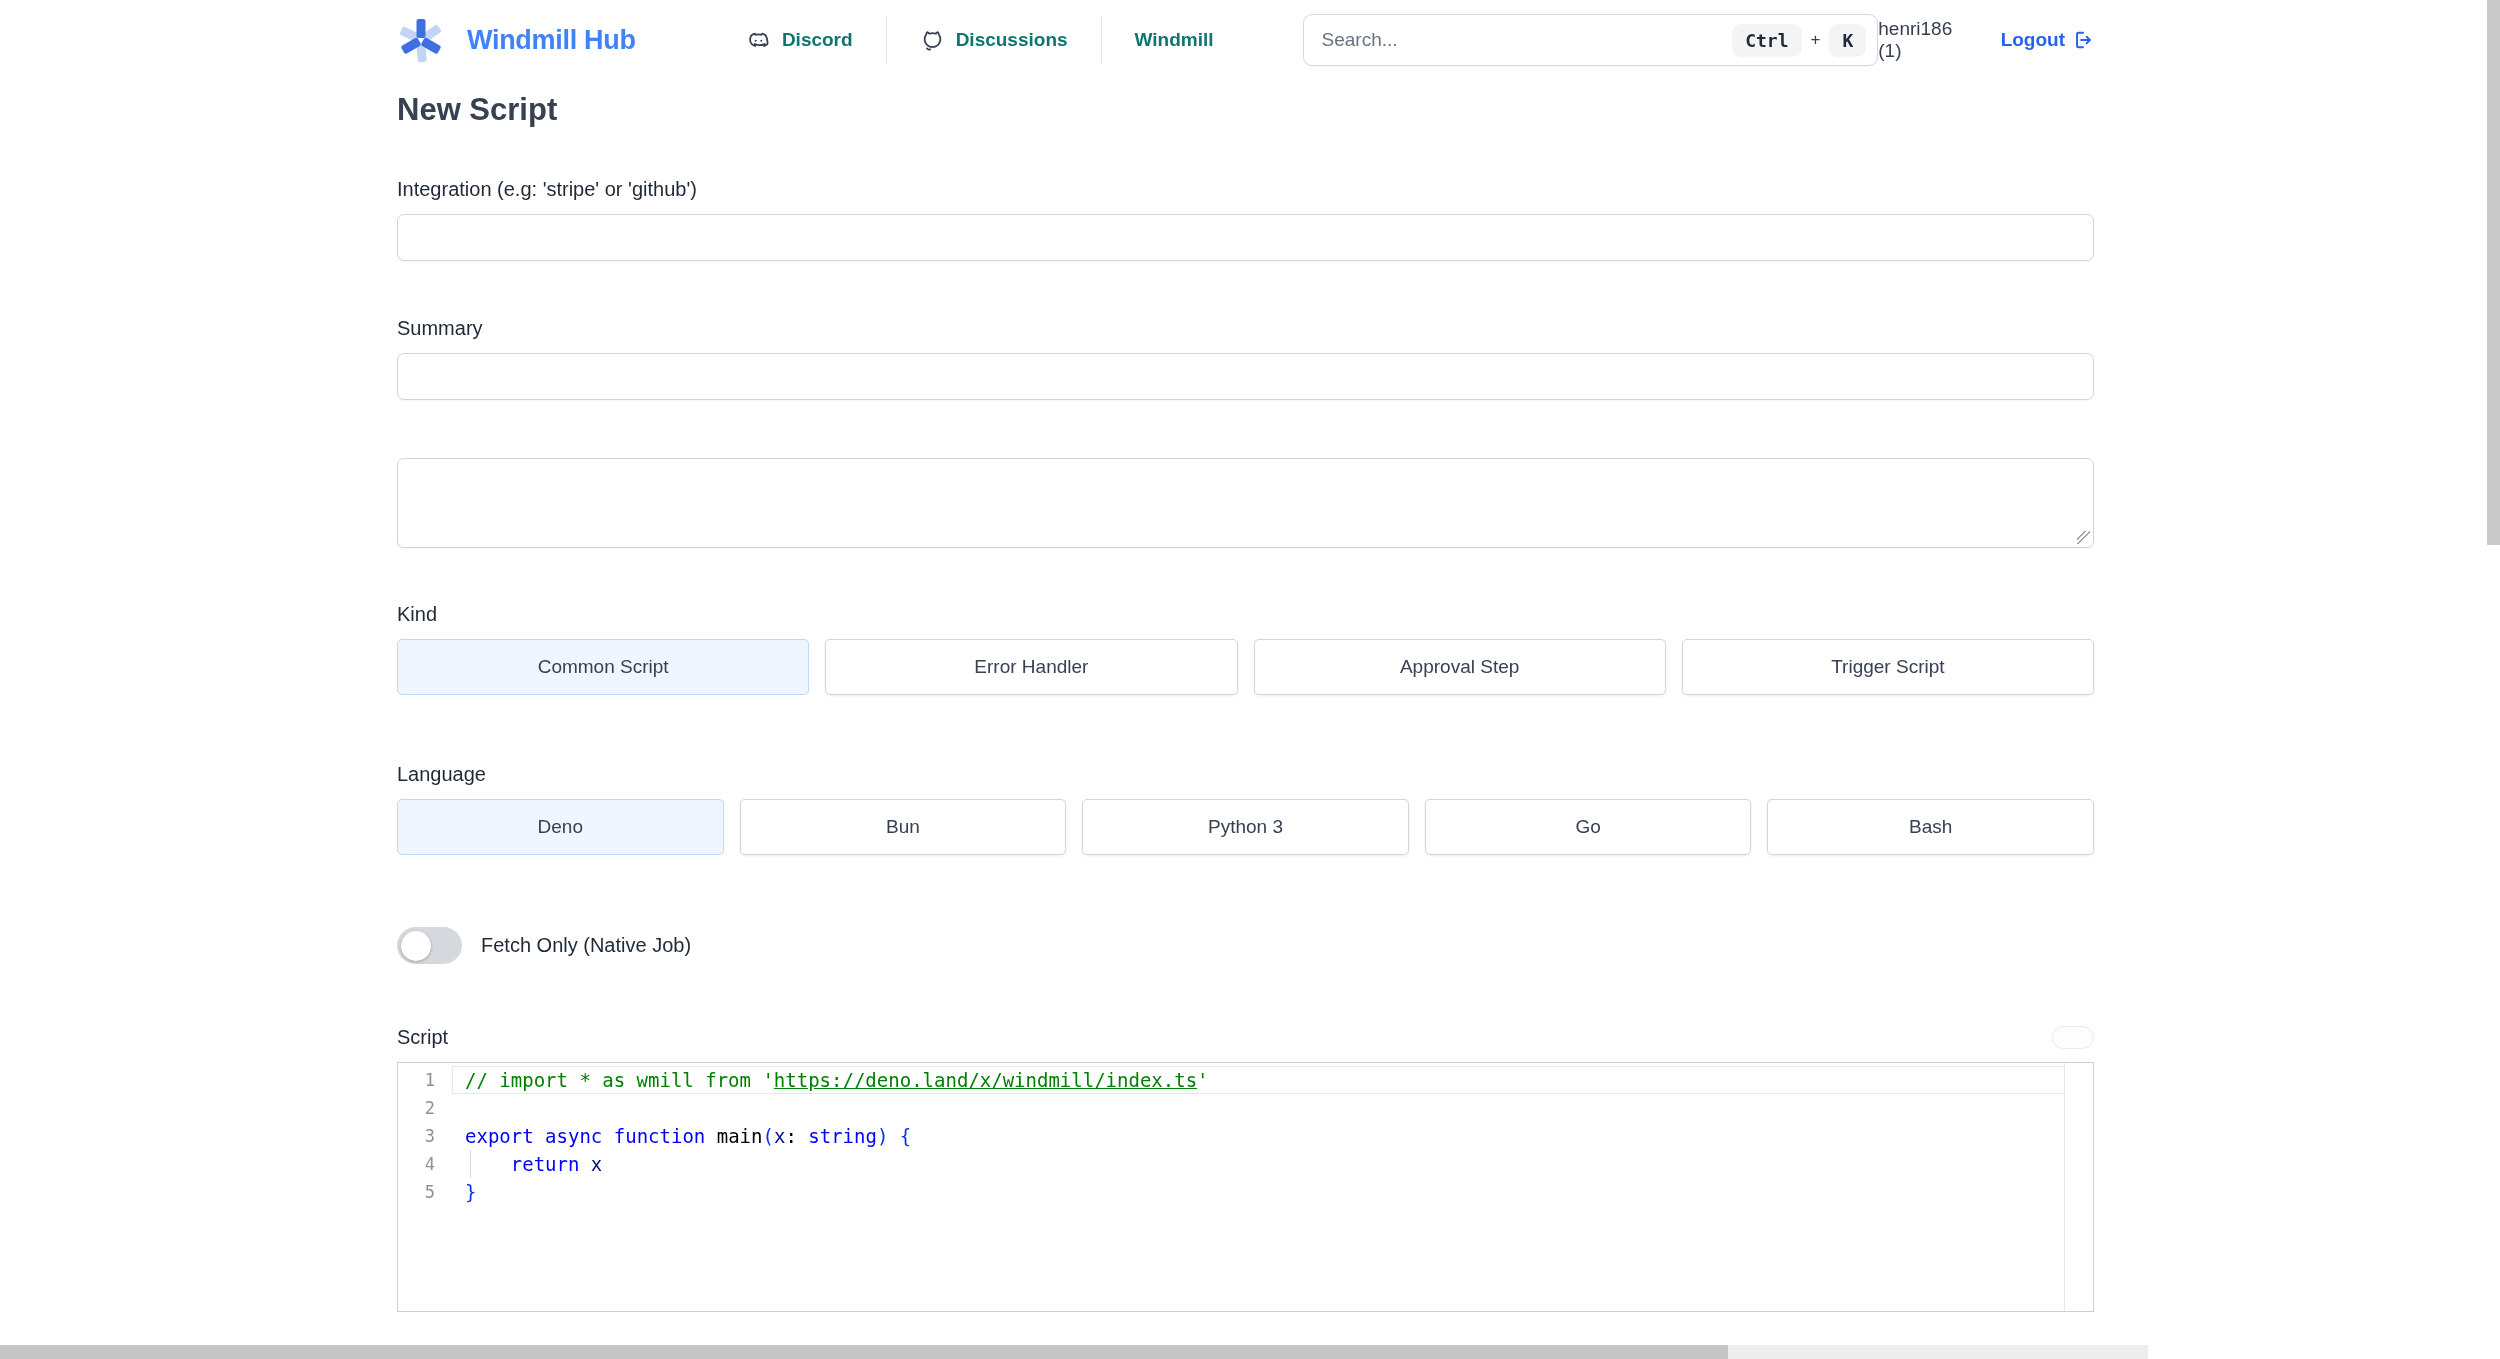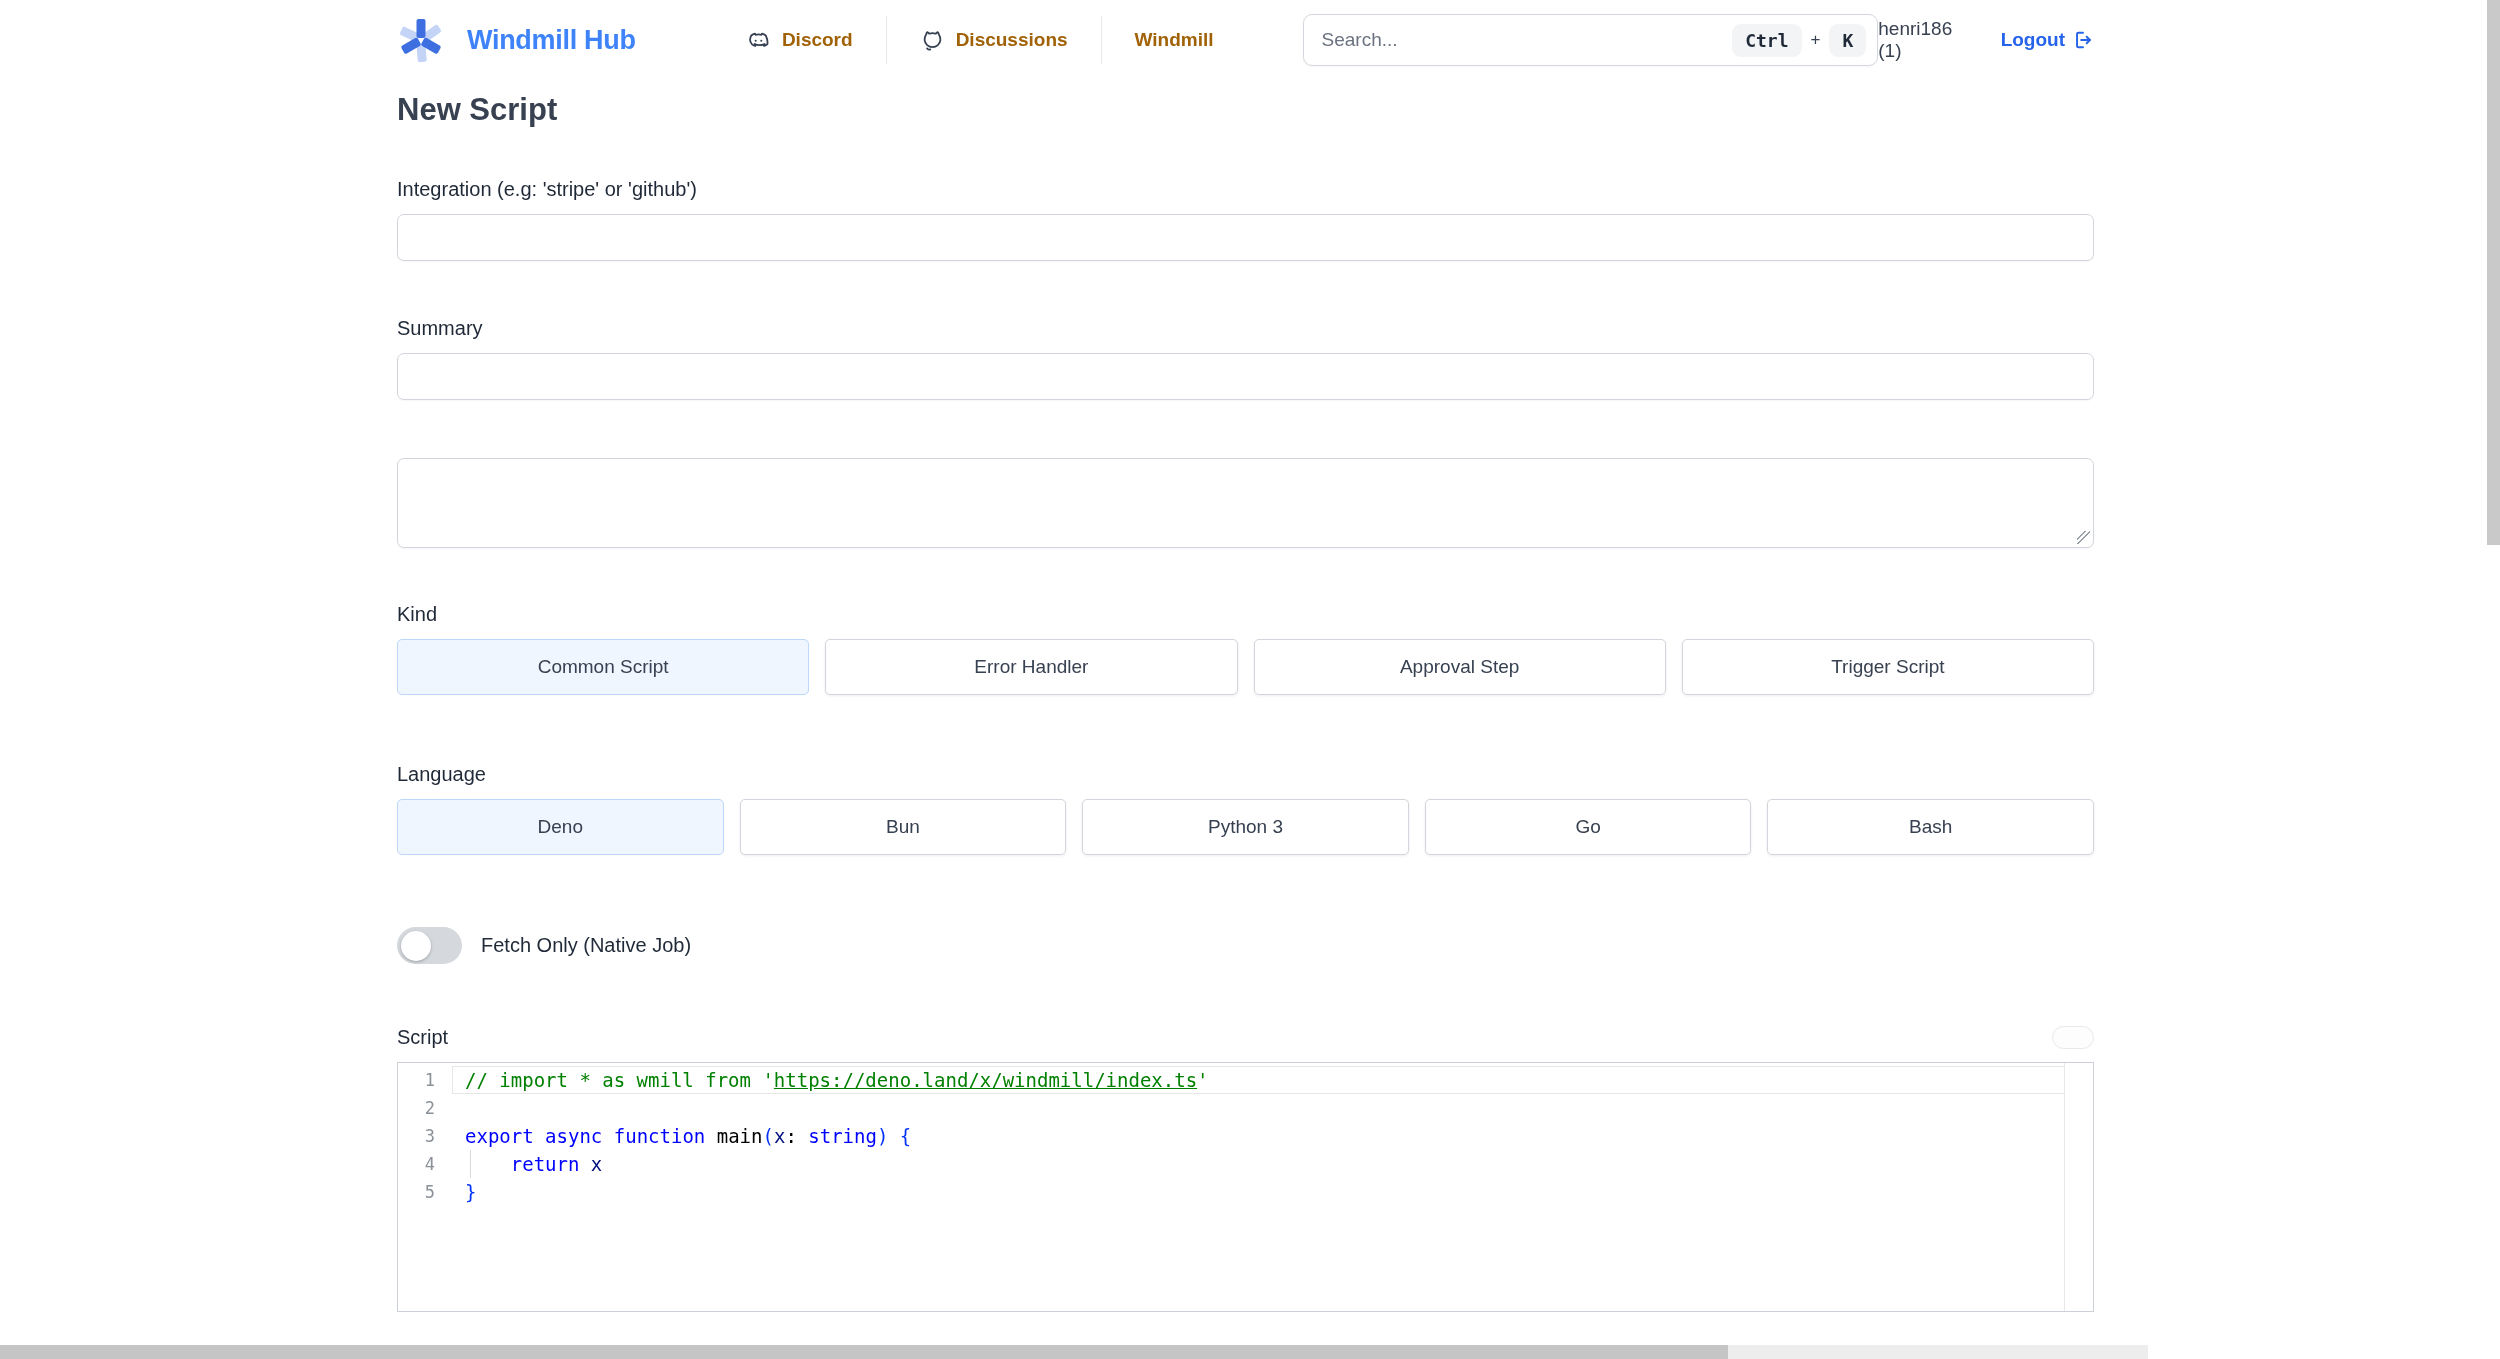--- a/index.html
+++ b/index.html
@@ -7,21 +7,21 @@
     font-family:"Liberation Sans", sans-serif; color:#374151; }
   .viewport { position:relative; width:2500px; height:1359px; }
   .container { width:1697px; margin-left:397px; }
 
   
   .header { display:flex; align-items:center; height:80px; }
   .brand { display:flex; align-items:center; gap:12px; width:250px; cursor:pointer; }
   .brand-name { font-size:27px; font-weight:700; color:#3f83f8; letter-spacing:-0.3px;margin-left:10px; }
   .nav { display:flex; align-items:center; margin-left:66px; }
   .nav-item { display:flex; align-items:center; gap:11px; padding:0 33px; height:48px;
-    font-size:19px; font-weight:600; color:#a16207; cursor:pointer; }
+    font-size:19px; font-weight:600; color:#0f766e; cursor:pointer; }
   .nav-item + .nav-item { border-left:1px solid #e5e7eb; }
   .nav-icon { width:25px; height:25px; flex:none; }
   .search { margin-left:56px; width:576px; height:52px; border:1px solid #d4d8de;
     border-radius:9px; display:flex; align-items:center; padding:0 11px 0 18px;
     box-shadow:0 1px 2px rgba(0,0,0,.03); background:#fff; }
   .search input { border:none; outline:none; flex:1; font-size:19px; color:#374151;
     font-family:"Liberation Sans", sans-serif; background:transparent; }
   .search input::placeholder { color:#6b7280; }
   .kbd { background:#f3f4f6; border-radius:9px; padding:6px 13px;
     font-family:"DejaVu Sans Mono", monospace; font-weight:700; font-size:18px; color:#1f2937; }

